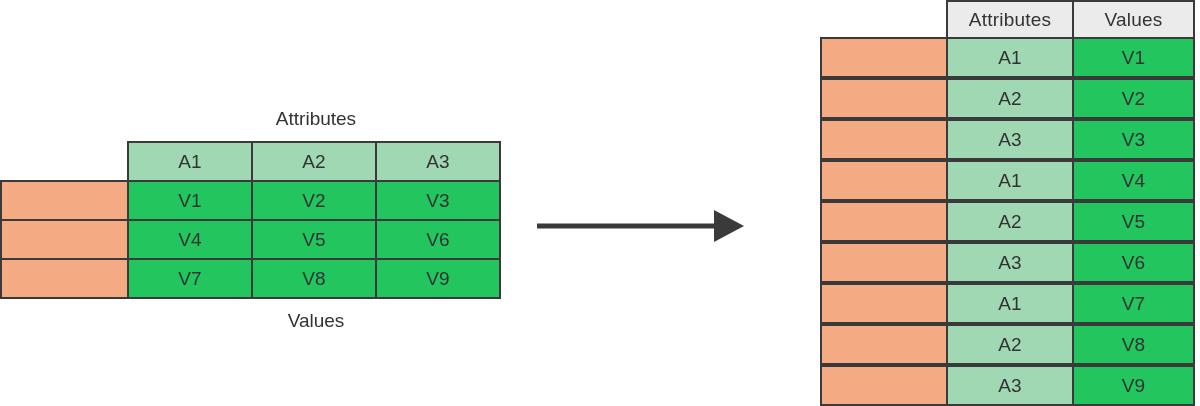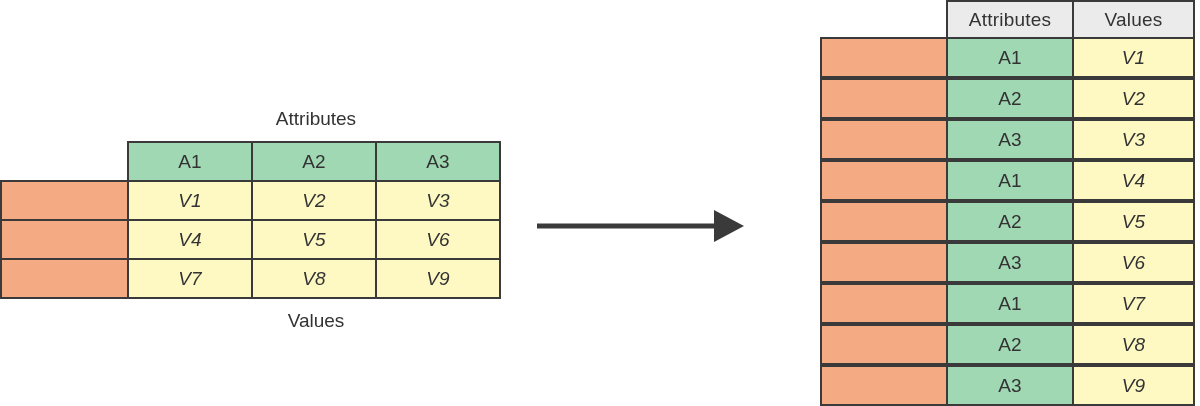--- a/index.html
+++ b/index.html
@@ -25,21 +25,21 @@
     border: 2px solid #3a3a3a;
     display: flex;
     align-items: center;
     justify-content: center;
     font-size: 19px;
     color: #333333;
     letter-spacing: 0.2px;
     line-height: 1;
   }
   .cell.green  { background: #a0d8b3; }
-  .cell.blue   { background: #fef9c3; font-style: italic; }
+  .cell.blue   { background: #22c55e; }
   .cell.orange { background: #f4ab84; }
   .cell.head   { background: #ebebeb; }
 
   .caption {
     position: absolute;
     font-size: 19px;
     color: #333333;
     text-align: center;
     white-space: nowrap;
   }

